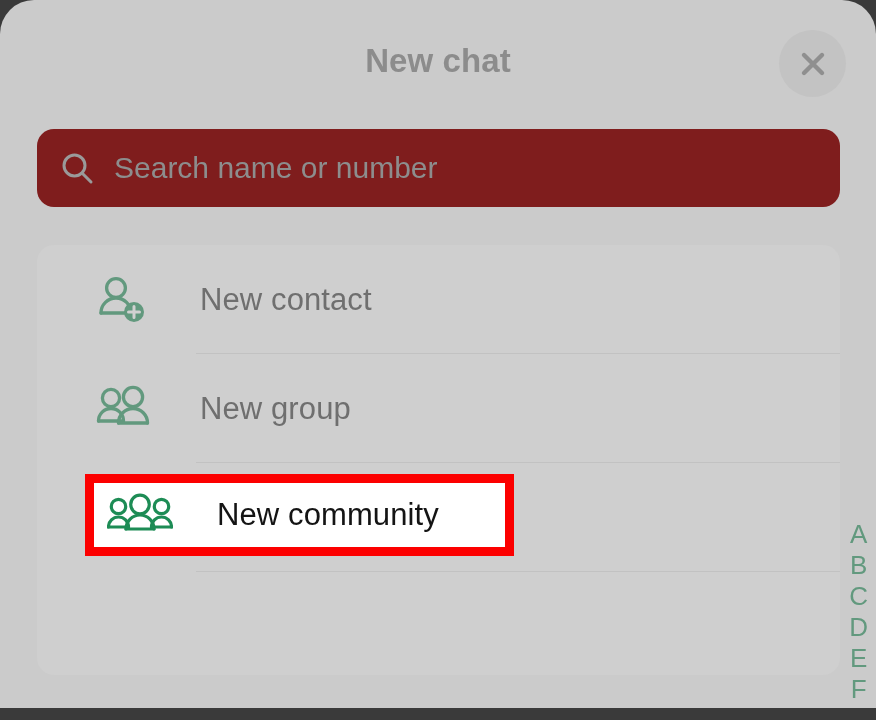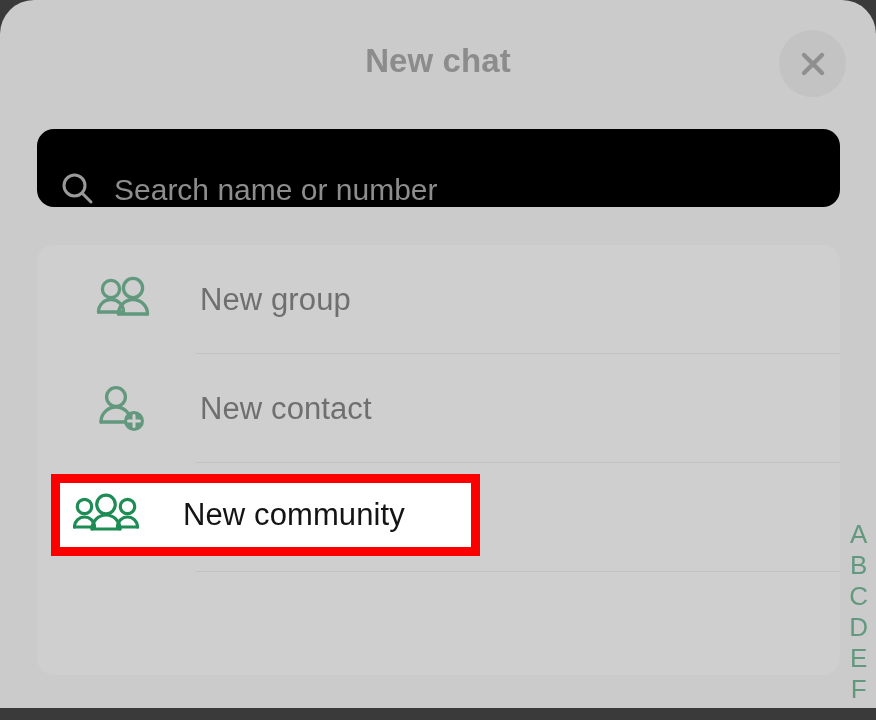--- a/index.html
+++ b/index.html
@@ -69,23 +69,23 @@
   .close-button svg { display: block; }
 
   
   .search-bar {
     position: absolute;
     left: 37px;
     top: 129px;
     width: 803px;
     height: 78px;
     border-radius: 17px;
-    background: #000000;
-    display: flex;
-    align-items: flex-end;
+    background: #7f1d1d;
+    display: flex;
+    align-items: center;
   }
   .search-icon {
     margin-left: 21px;
     width: 38px;
     height: 38px;
     display: flex;
     align-items: center;
     justify-content: center;
     flex: none;
   }
@@ -141,21 +141,21 @@
     left: 159px;
     right: 0;
     bottom: 0;
     height: 1px;
     background: #c2c2c2;
   }
 
   
   .row-highlight-wrap {
     position: absolute;
-    left: 14px;
+    left: 48px;
     top: 229px;
     width: 429px;
     height: 82px;
     box-sizing: border-box;
     border: 9px solid #fc0000;
     background: #ffffff;
     z-index: 5;
     display: flex;
     align-items: center;
     overflow: hidden;
@@ -214,44 +214,44 @@
           <path d="M23.5 23.5 L32 32" stroke="#9a9a9a" stroke-width="3" stroke-linecap="round" fill="none"></path>
         </svg>
       </span>
       <input class="search-input" type="text" placeholder="Search name or number" style="">
     </div>
 
     <div class="list-card">
 
       <div class="list-row">
         <span class="row-icon">
+          <svg width="58" height="50" viewBox="0 0 58 50">
+            <circle cx="22" cy="13" r="9.4" stroke="#62997e" stroke-width="3.3" fill="none"></circle>
+            <path d="M7 38 a15 15 0 0 1 30 0" stroke="#62997e" stroke-width="3.3" fill="none" stroke-linecap="round"></path>
+            <path d="M7 38 H37" stroke="#62997e" stroke-width="3.3" fill="none" stroke-linecap="round"></path>
+            <circle cx="40" cy="37" r="10" fill="#62997e"></circle>
+            <path d="M40 31.5 V42.5 M34.5 37 H45.5" stroke="#d1d1d1" stroke-width="3" stroke-linecap="round"></path>
+          </svg>
+        </span>
+        <span class="row-label">New contact</span>
+        <div class="row-divider"></div>
+      </div>
+
+      <div class="list-row">
+        <span class="row-icon">
           <svg width="58" height="48" viewBox="0 0 58 48">
             <circle cx="17" cy="13" r="8.6" stroke="#62997e" stroke-width="3.3" fill="none"></circle>
             <path d="M4.5 36 a12.5 12.5 0 0 1 25 0" stroke="#62997e" stroke-width="3.3" fill="none" stroke-linecap="round"></path>
             <path d="M4.5 36 H29.5" stroke="#62997e" stroke-width="3.3" fill="none" stroke-linecap="round"></path>
             <circle cx="39" cy="12" r="9.6" stroke="#62997e" stroke-width="3.3" fill="none"></circle>
             <path d="M24.5 38 a14.5 14.5 0 0 1 29 0" stroke="#62997e" stroke-width="3.3" fill="none" stroke-linecap="round"></path>
             <path d="M24.5 38 H53.5" stroke="#62997e" stroke-width="3.3" fill="none" stroke-linecap="round"></path>
           </svg>
         </span>
         <span class="row-label">New group</span>
-        <div class="row-divider"></div>
-      </div>
-
-      <div class="list-row">
-        <span class="row-icon">
-          <svg width="58" height="50" viewBox="0 0 58 50">
-            <circle cx="22" cy="13" r="9.4" stroke="#62997e" stroke-width="3.3" fill="none"></circle>
-            <path d="M7 38 a15 15 0 0 1 30 0" stroke="#62997e" stroke-width="3.3" fill="none" stroke-linecap="round"></path>
-            <path d="M7 38 H37" stroke="#62997e" stroke-width="3.3" fill="none" stroke-linecap="round"></path>
-            <circle cx="40" cy="37" r="10" fill="#62997e"></circle>
-            <path d="M40 31.5 V42.5 M34.5 37 H45.5" stroke="#d1d1d1" stroke-width="3" stroke-linecap="round"></path>
-          </svg>
-        </span>
-        <span class="row-label">New contact</span>
         <div class="row-divider"></div>
       </div>
 
       <div class="list-row">
         <span class="row-icon">
           <svg width="66" height="48" viewBox="0 0 66 48"></svg>
         </span>
         <span class="row-label"></span>
         <div class="row-divider"></div>
       </div>

